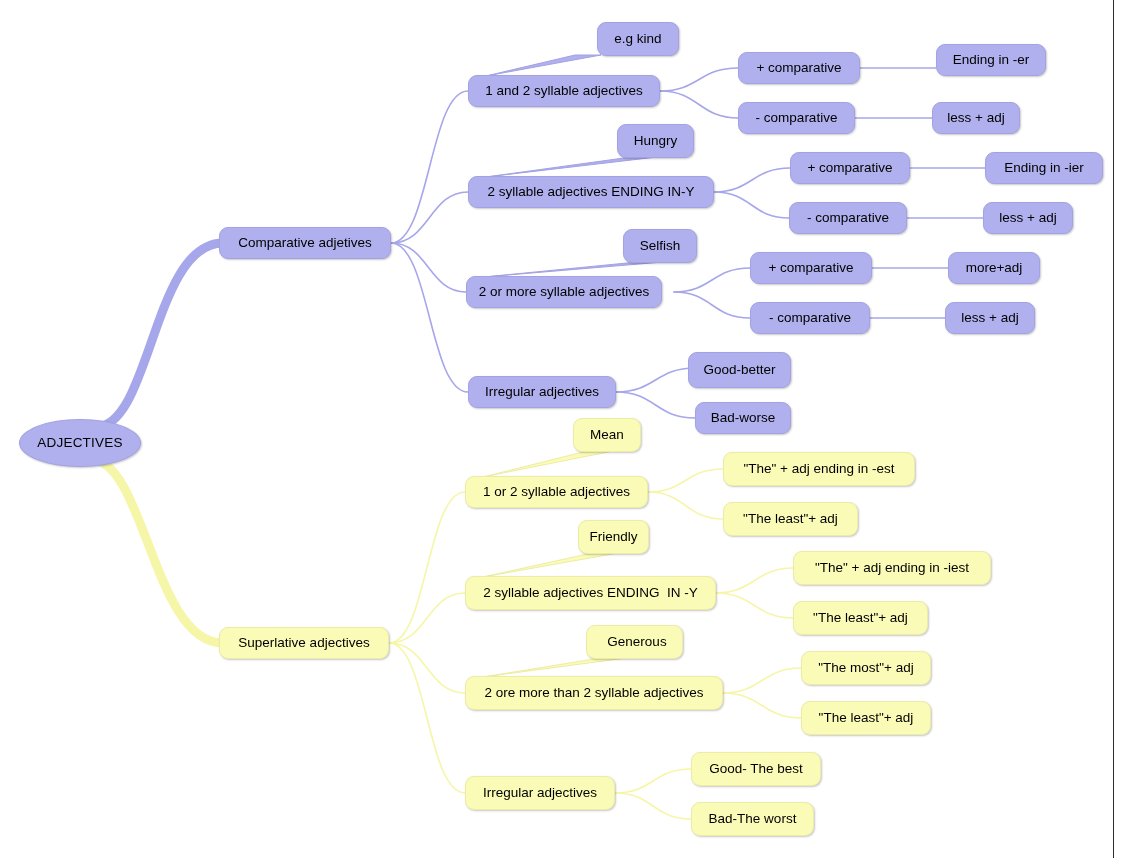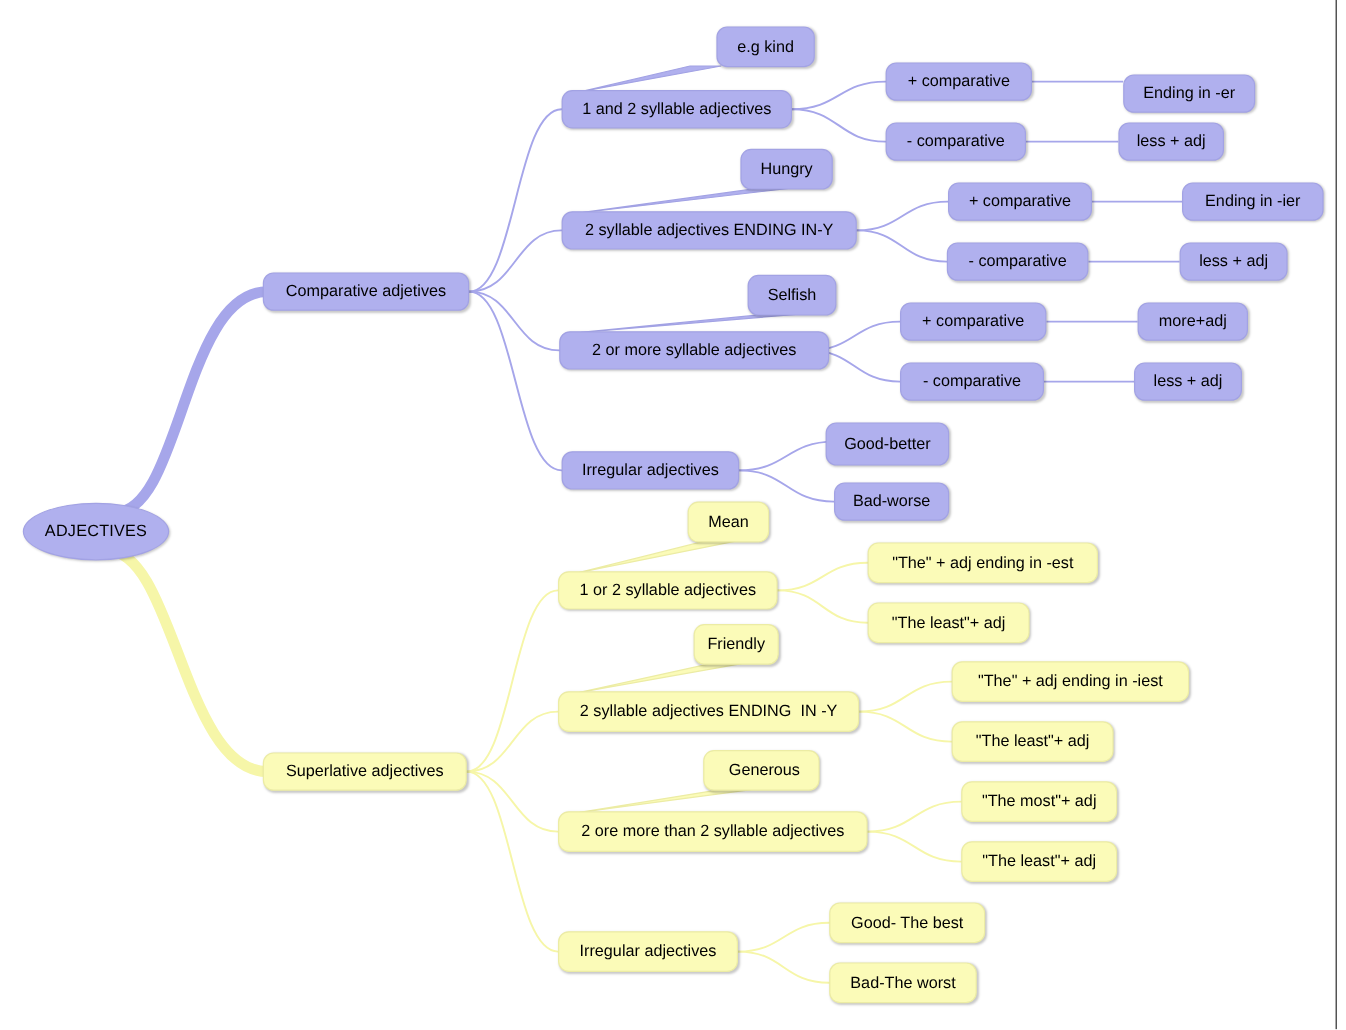--- a/index.html
+++ b/index.html
@@ -104,30 +104,30 @@
       <path d="M 723 693 C 762 693, 762 718, 801 718" fill="none" stroke="#f6f6a8" stroke-width="1.6" stroke-linecap="round"></path>
       <path d="M 389 643 C 427 643, 427 793, 465 793" fill="none" stroke="#f6f6a8" stroke-width="1.6" stroke-linecap="round"></path>
       <path d="M 615 793 C 653 793, 653 769, 691 769" fill="none" stroke="#f6f6a8" stroke-width="1.6" stroke-linecap="round"></path>
       <path d="M 615 793 C 653 793, 653 819, 691 819" fill="none" stroke="#f6f6a8" stroke-width="1.6" stroke-linecap="round"></path>
     </svg>
   <div id="nodes-layer">
       <div class="node purple" style="left: 219px; top: 227px; width: 172px; height: 32px;">Comparative adjetives</div>
       <div class="node purple" style="left: 468px; top: 75px; width: 192px; height: 32px;">1 and 2 syllable adjectives</div>
       <div class="node purple callout" style="left: 561px; top: 22px; width: 82px; height: 34px; margin-left: 36px;">e.g kind</div>
       <div class="node purple" style="left: 738px; top: 52px; width: 122px; height: 32px;">+ comparative</div>
-      <div class="node purple" style="left: 936px; top: 62px; width: 110px; height: 32px;">Ending in -er</div>
+      <div class="node purple" style="left: 936px; top: 44px; width: 110px; height: 32px;">Ending in -er</div>
       <div class="node purple" style="left: 738px; top: 102px; width: 117px; height: 32px;">- comparative</div>
       <div class="node purple" style="left: 932px; top: 102px; width: 88px; height: 32px;">less + adj</div>
       <div class="node purple" style="left: 468px; top: 176px; width: 246px; height: 32px;">2 syllable adjectives ENDING IN-Y</div>
       <div class="node purple callout" style="left: 617px; top: 124px; width: 77px; height: 34px;">Hungry</div>
       <div class="node purple" style="left: 790px; top: 152px; width: 120px; height: 32px;">+ comparative</div>
       <div class="node purple" style="left: 985px; top: 152px; width: 118px; height: 32px;">Ending in -ier</div>
       <div class="node purple" style="left: 789px; top: 202px; width: 118px; height: 32px;">- comparative</div>
       <div class="node purple" style="left: 983px; top: 202px; width: 90px; height: 32px;">less + adj</div>
-      <div class="node purple" style="left: 466px; top: 276px; width: 225px; height: 32px;">2 or more syllable adjectives</div>
+      <div class="node purple" style="left: 466px; top: 276px; width: 196px; height: 32px;">2 or more syllable adjectives</div>
       <div class="node purple callout" style="left: 623px; top: 229px; width: 74px; height: 34px;">Selfish</div>
       <div class="node purple" style="left: 750px; top: 252px; width: 122px; height: 32px;">+ comparative</div>
       <div class="node purple" style="left: 948px; top: 252px; width: 92px; height: 32px;">more+adj</div>
       <div class="node purple" style="left: 750px; top: 302px; width: 120px; height: 32px;">- comparative</div>
       <div class="node purple" style="left: 945px; top: 302px; width: 90px; height: 32px;">less + adj</div>
       <div class="node purple" style="left: 468px; top: 376px; width: 148px; height: 32px;">Irregular adjectives</div>
       <div class="node purple" style="left: 688px; top: 352px; width: 103px; height: 36px;">Good-better</div>
       <div class="node purple" style="left: 695px; top: 402px; width: 96px; height: 32px;">Bad-worse</div>
       <div class="node yellow" style="left: 219px; top: 627px; width: 170px; height: 32px;">Superlative adjectives</div>
       <div class="node yellow" style="left: 465px; top: 476px; width: 183px; height: 32px;">1 or 2 syllable adjectives</div>

